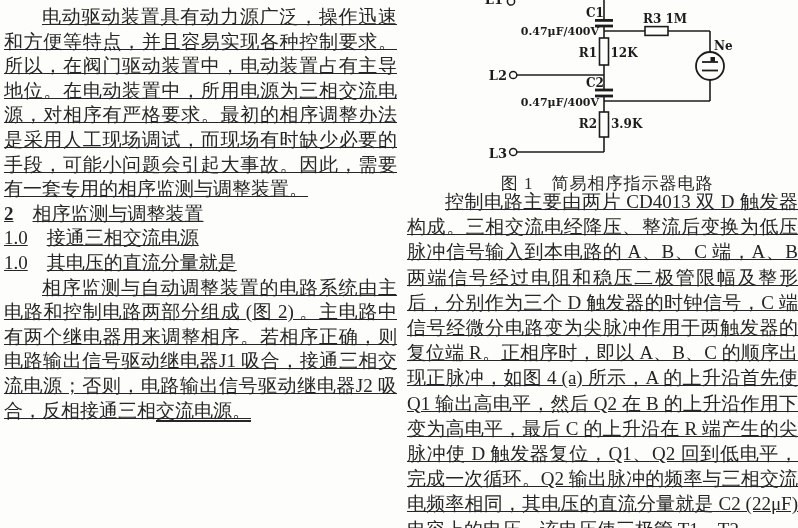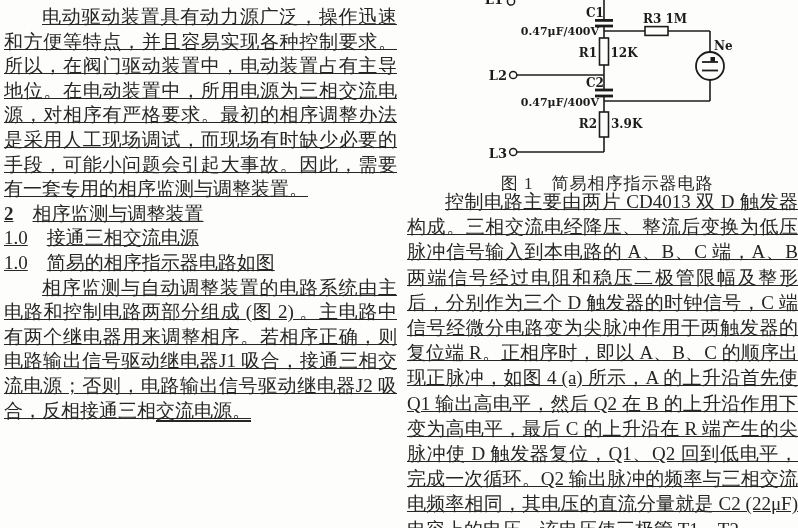--- a/index.html
+++ b/index.html
@@ -30,21 +30,21 @@
     font-weight:bold;fill:#1c1c1c;
   }
 </style>
 </head>
 <body>
 
 <div class="col col-left">
   <p class="para">电动驱动装置具有动力源广泛，操作迅速和方便等特点，并且容易实现各种控制要求。所以，在阀门驱动装置中，电动装置占有主导地位。在电动装置中，所用电源为三相交流电源，对相序有严格要求。最初的相序调整办法是采用人工现场调试，而现场有时缺少必要的手段，可能小问题会引起大事故。因此，需要有一套专用的相序监测与调整装置。</p>
   <p class="heading"><span class="h-num">2</span><span>相序监测与调整装置</span></p>
   <p class="heading"><span class="h-num-light">1.0</span><span>接通三相交流电源</span></p>
-  <p class="heading"><span class="h-num-light">1.0</span><span>简易的相序指示器电路如图</span></p>
+  <p class="heading"><span class="h-num-light">1.0</span><span>其电压的直流分量就是</span></p>
   <p class="para"><span>相序监测与自动调整装置的电路系统由主电路和控制电路两部分组成 (图 2) 。主电路中有两个继电器用来调整相序。若相序正确，则电路输出信号驱动继电器J1 吸合，接通三相交流电源；否则，电路输出信号驱动继电器J2 吸合，反相接通三相</span><span class="u-mark">交流电源。</span></p>
 </div>
 
 <div class="figure-wrap">
   <svg class="figure-svg" width="340" height="162" viewBox="0 0 340 162">
     <g stroke="#1c1c1c" stroke-width="1.6" fill="none">
 
       <line x1="204" y1="0" x2="204" y2="19.2"></line>
 
       <line x1="204" y1="26.8" x2="204" y2="38"></line>

